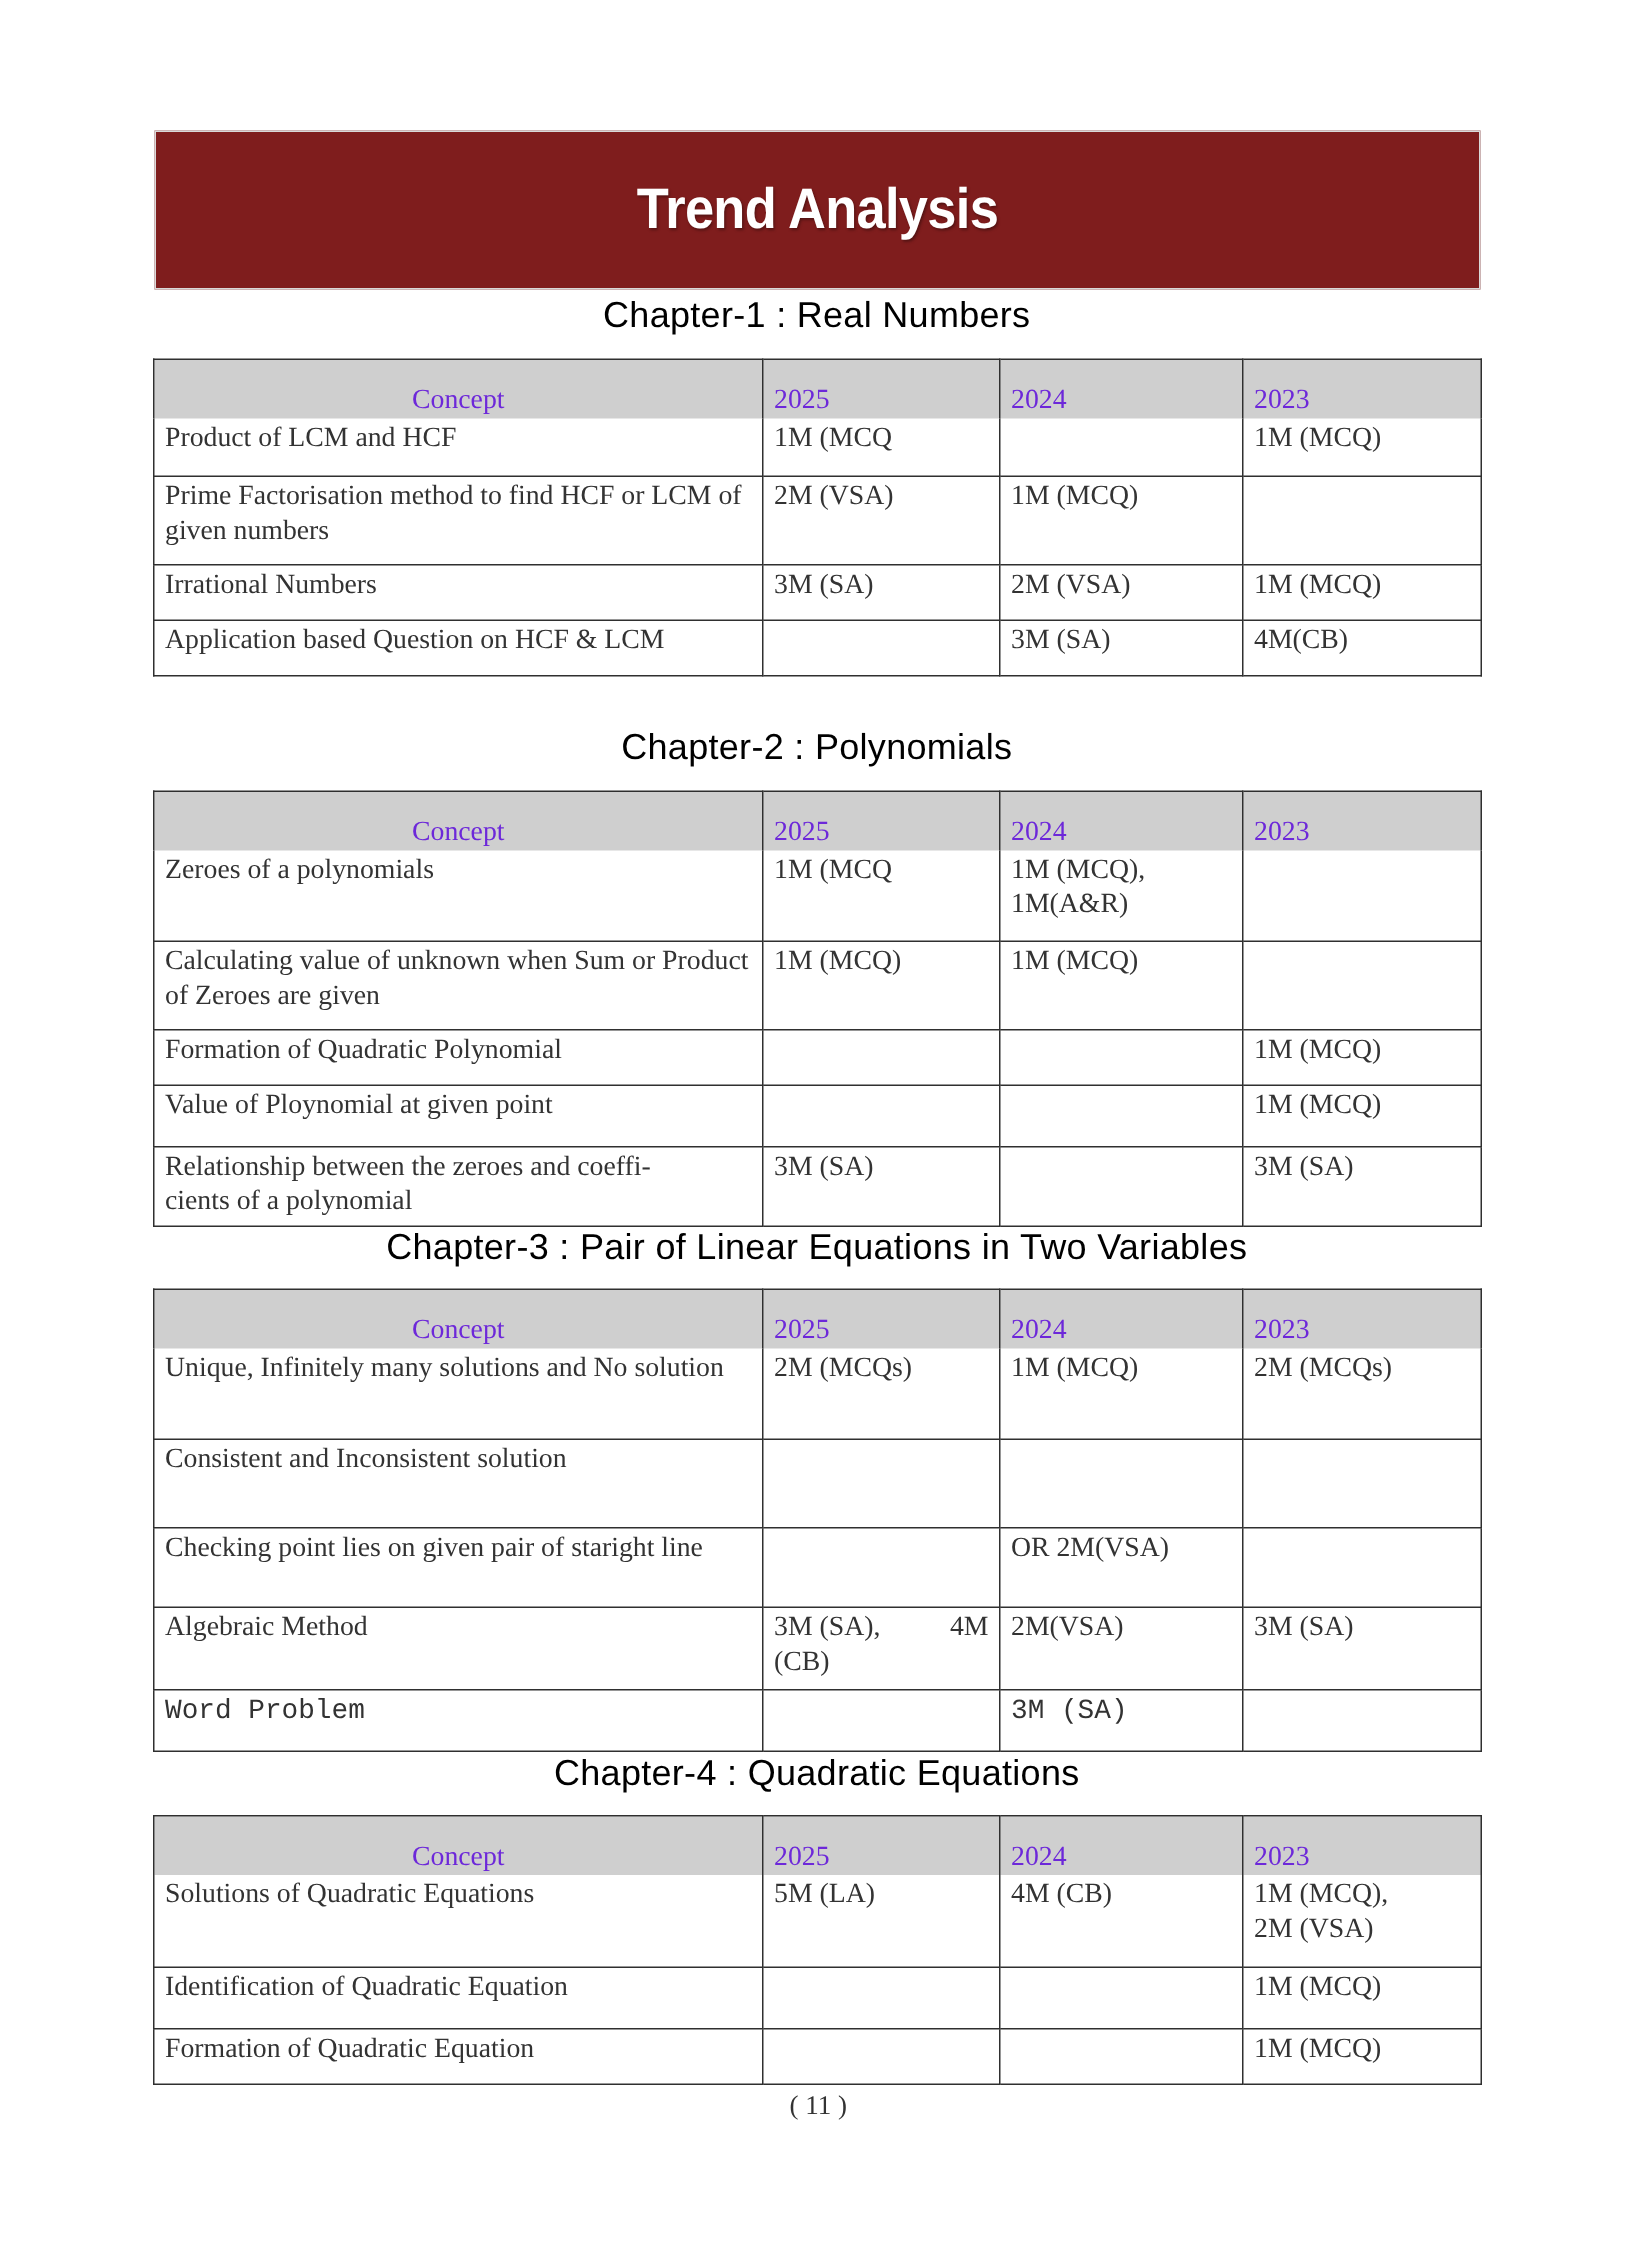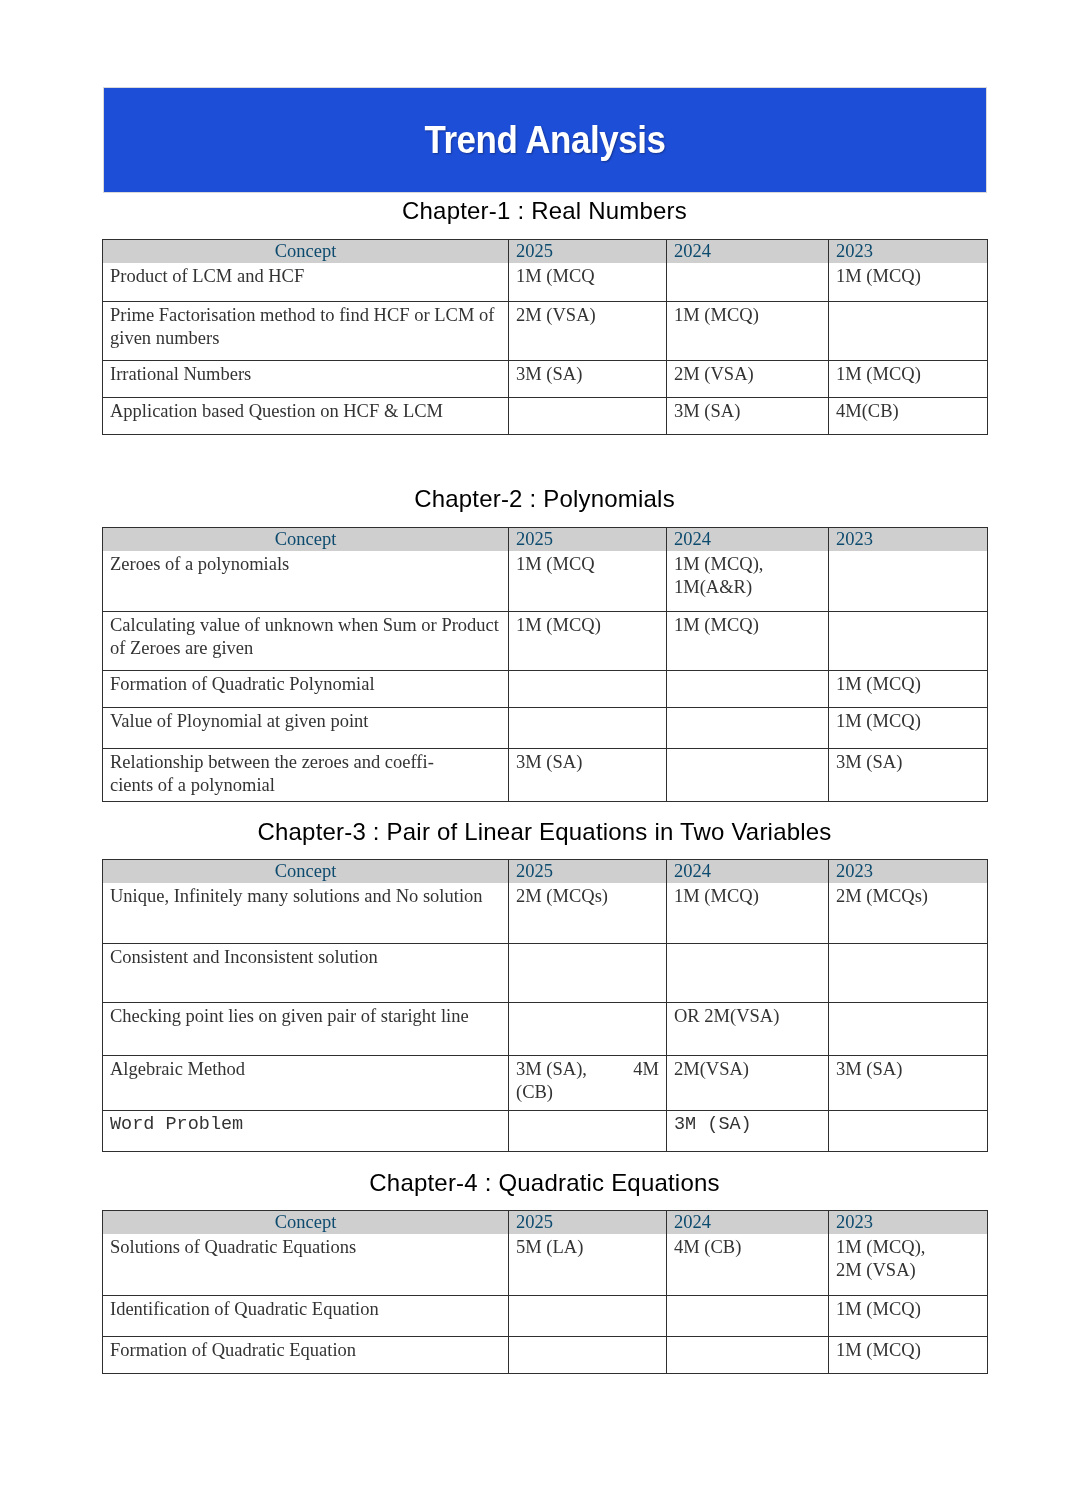--- a/index.html
+++ b/index.html
@@ -1,21 +1,21 @@
 <!DOCTYPE html>
 <html><head>
   <meta charset="utf-8">
   <style>
     html, body { margin: 0; padding: 0; background: #ffffff; }
     body { width: 1091px; height: 1500px; position: relative; overflow: hidden; }
     .page { position: absolute; left: 0; top: 0; width: 1091px; height: 1500px; }
 
     .banner {
       position: absolute; left: 103px; top: 87px; width: 884px; height: 106px;
-      background: #1d4ed8; border: 1px solid #d9d9d9; box-sizing: border-box;
+      background: #7f1d1d; border: 1px solid #d9d9d9; box-sizing: border-box;
       display: flex; align-items: center; justify-content: center;
     }
     .banner-title {
       font-family: "Liberation Sans", sans-serif; font-weight: bold; font-size: 38px;
       color: #ffffff; letter-spacing: -0.5px;
       text-shadow: 1px 1px 2px rgba(0,0,0,0.35);
       transform: scaleX(0.92);
     }
 
     .chapter-title {
@@ -31,21 +31,21 @@
     }
     table.trend col.c0 { width: 406px; }
     table.trend col.c1 { width: 158px; }
     table.trend col.c2 { width: 162px; }
     table.trend col.c3 { width: 159px; }
     table.trend th, table.trend td {
       border: 1.5px solid #2f2f2f; vertical-align: top; text-align: left;
       padding: 2px 7px 3px 7px; line-height: 23px; font-weight: normal;
     }
     table.trend thead th {
-      background: #cfcfcf; color: #0c4a6e; height: 22px; padding-top: 0; padding-bottom: 0;
+      background: #cfcfcf; color: #6d28d9; height: 22px; padding-top: 16px; padding-bottom: 0;
       border-bottom: none;
     }
     table.trend thead th.concept { text-align: center; }
     table.trend tbody tr:first-child td { border-top: none; }
     .bold { font-weight: bold; }
 
     .page-number {
       position: absolute; left: 0; width: 1091px; top: 1393px; text-align: center;
       font-family: "Liberation Serif", serif; font-size: 18px; color: #333333;
     }
@@ -249,13 +249,14 @@
       </tr>
       <tr style="height:37px;">
         <td>Formation of Quadratic Equation</td>
         <td></td>
         <td></td>
         <td>1M (MCQ)</td>
       </tr>
     </tbody>
   </table>
 
+  <div class="page-number">( 11 )</div>
 </div>
 
 </body></html>

